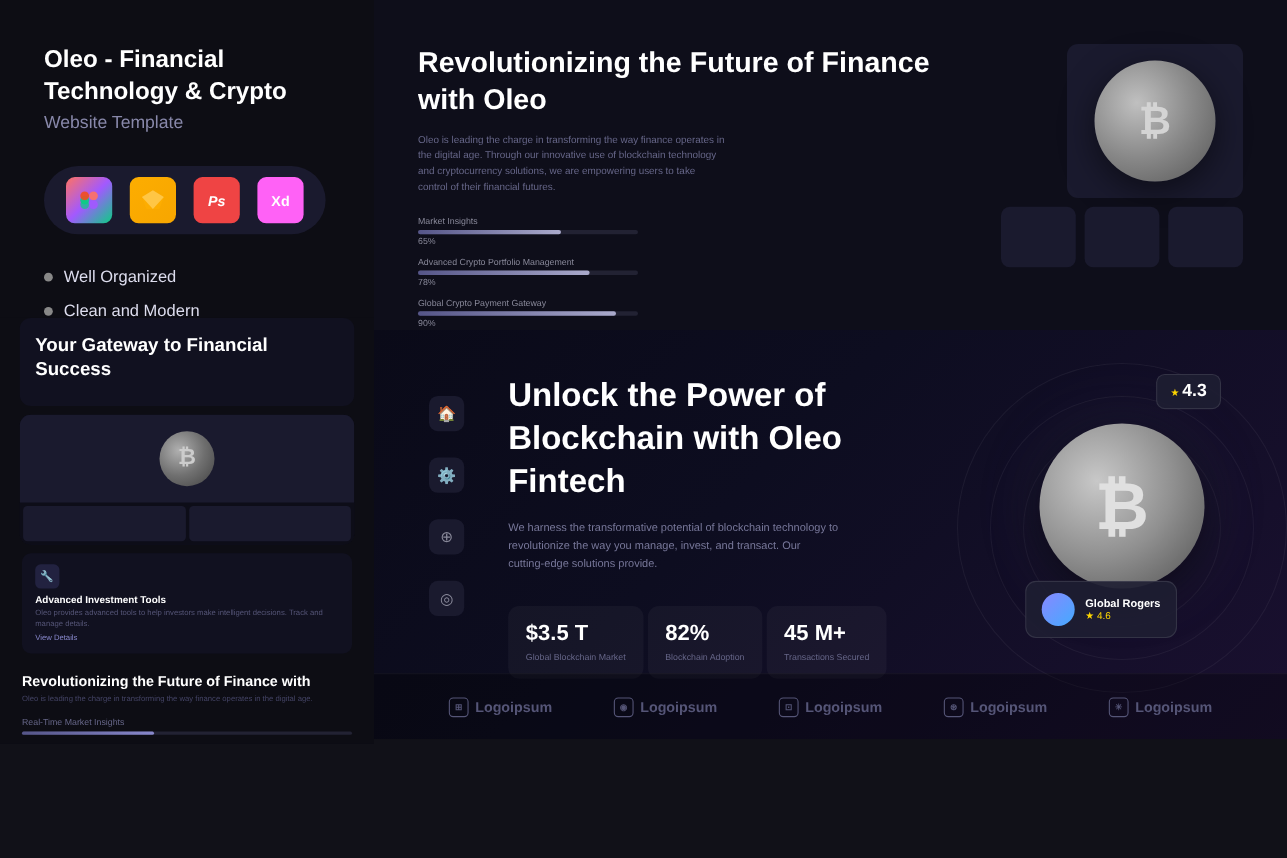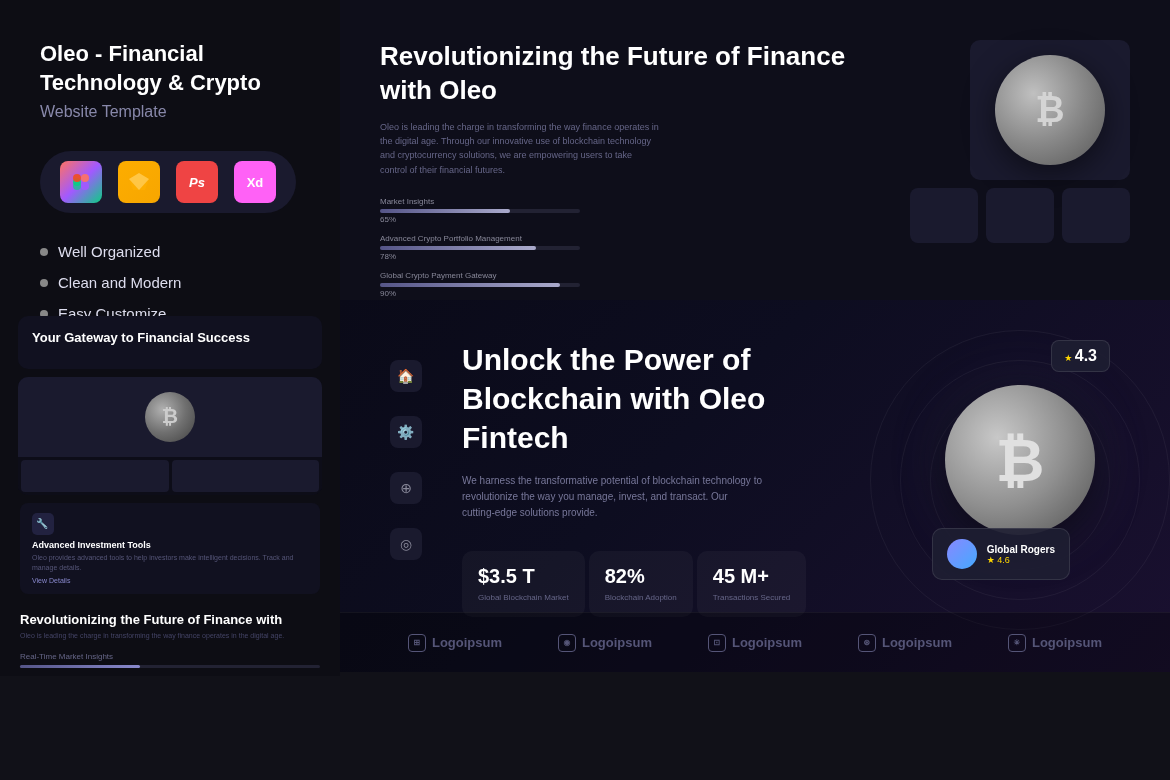--- a/index.html
+++ b/index.html
@@ -584,21 +584,21 @@
         </li>
       <li>
           <span class="bullet"></span>
           <span>Easy Customize</span>
         </li>
     </ul>
 
     <div style="position:absolute;bottom:0;left:0;width:340px;background:#0d0d14;">
 
       <div style="margin:0 18px 8px;background:#111120;border-radius:10px;padding:14px;">
-        <div class="preview-heading" style="font-size:13px;">Your Gateway to Financial Success</div>
+        <div class="preview-heading" style="font-size:17px;">Your Gateway to Financial Success</div>
       </div>
 
       <div style="margin:0 18px 8px;background:#111120;border-radius:10px;overflow:hidden;">
         <div style="background:#1a1a2e;height:80px;display:flex;align-items:center;justify-content:center;">
           <div class="small-coin">₿</div>
         </div>
         <div style="display:grid;grid-template-columns:1fr 1fr;gap:3px;padding:3px;background:#0d0d18;">
           <div style="background:#1a1a2e;border-radius:4px;height:32px;"></div>
           <div style="background:#1a1a2e;border-radius:4px;height:32px;"></div>
         </div>

